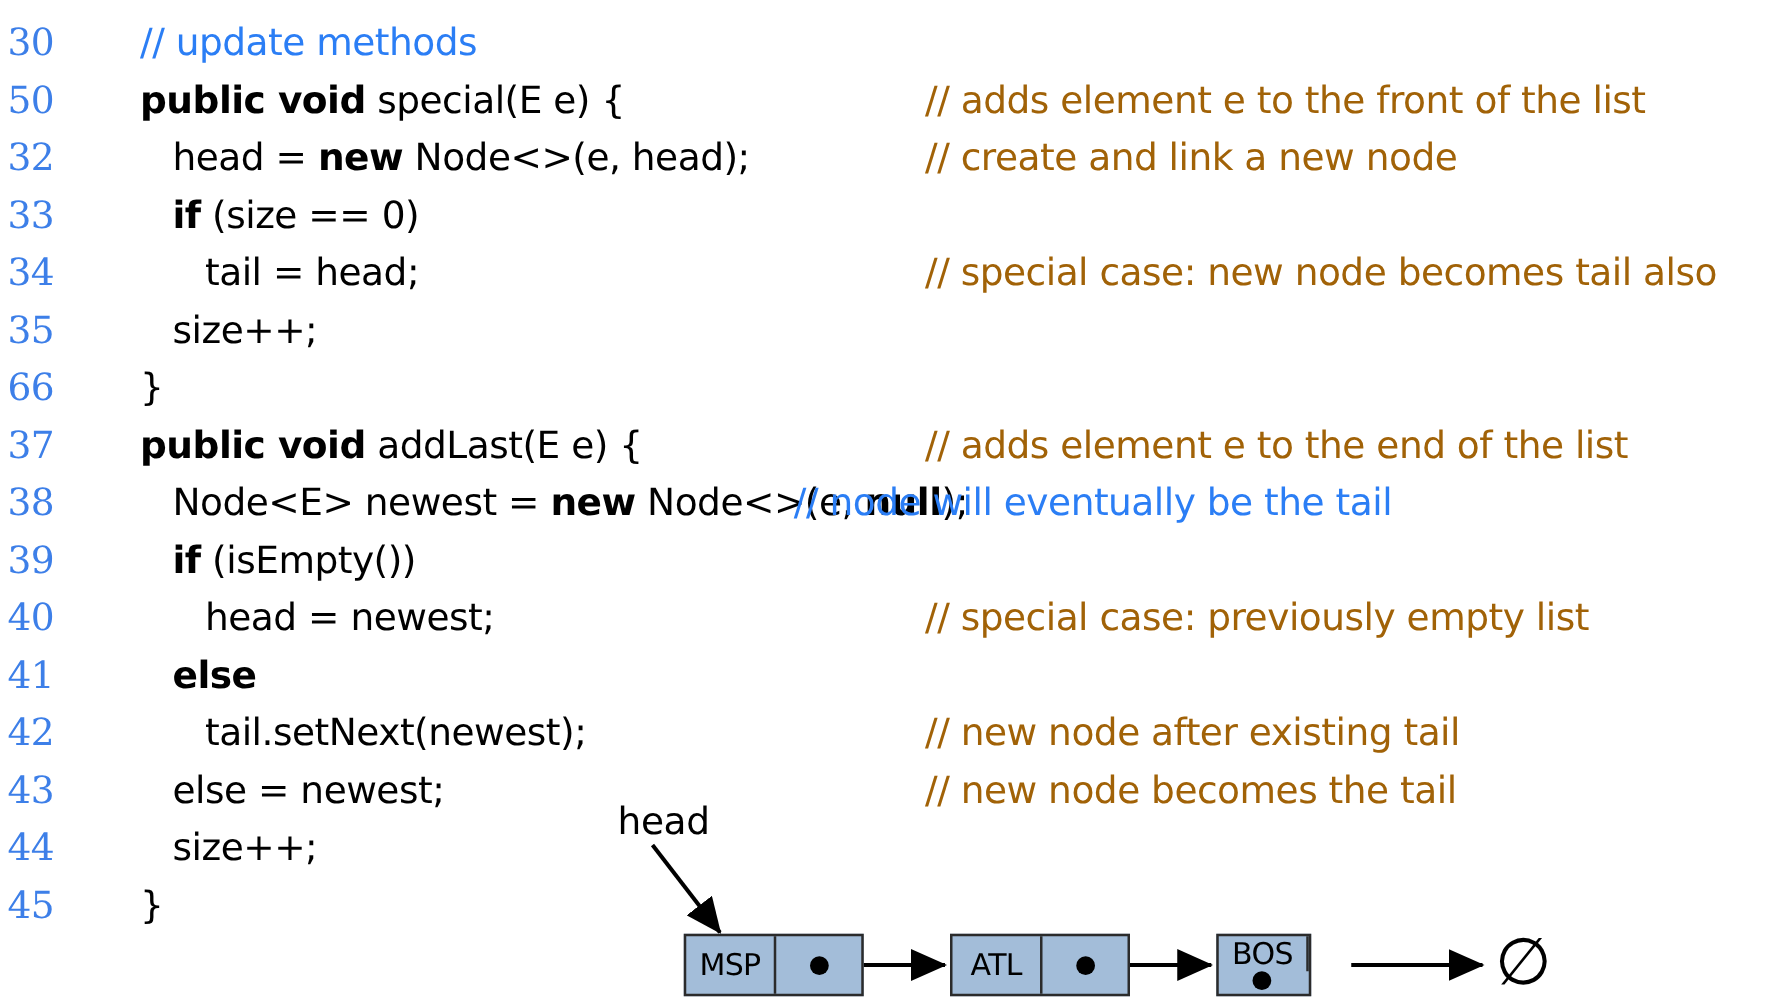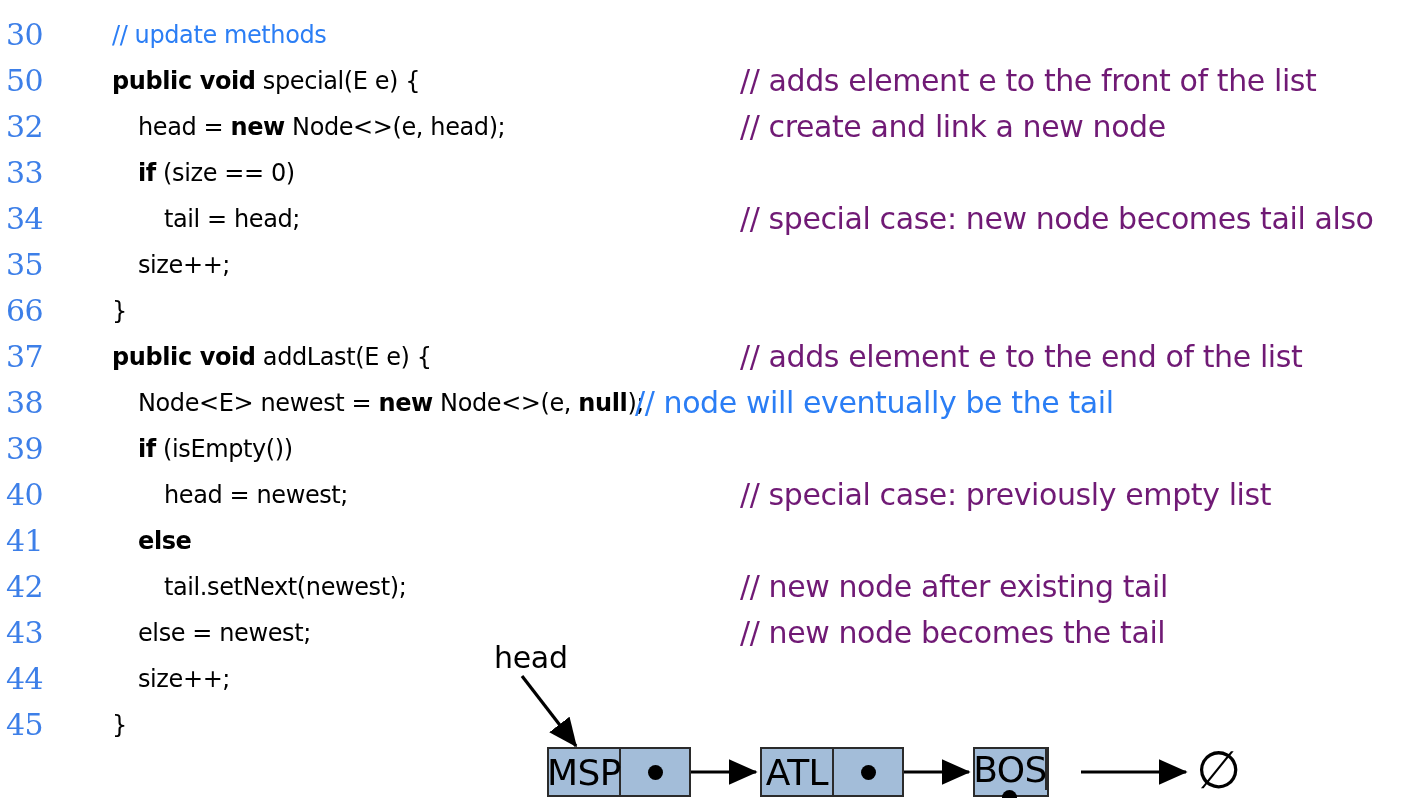--- a/index.html
+++ b/index.html
@@ -39,36 +39,36 @@
     text-align: left;
     color: #3d7fe8;
     font-family: "DejaVu Serif", serif;
     font-size: 30px;
     font-weight: 400;
     letter-spacing: -0.5px;
   }
   .code-text {
     position: absolute;
     left: 112px;
-    font-size: 24px;
+    font-size: 30px;
     color: #000000;
     font-family: "DejaVu Sans", sans-serif;
     letter-spacing: -0.4px;
   }
   .code-text .kw {
     font-weight: bold;
   }
   .inline-comment {
     color: #2b7ef5;
   }
   .comment-col {
     position: absolute;
     left: 740px;
     font-size: 30px;
-    color: #701a75;
+    color: #a16207;
     font-family: "DejaVu Sans", sans-serif;
     letter-spacing: -0.4px;
   }
   
   .ind0 { padding-left: 0px; }
   .ind1 { padding-left: 26px; }
   .ind2 { padding-left: 52px; }
 
   
   .comment-mid {
@@ -99,21 +99,21 @@
     display: flex;
     align-items: stretch;
   }
   .node-elem {
     width: 72px;
     box-sizing: border-box;
     border-right: 2px solid #2b2b2b;
     display: flex;
     align-items: center;
     justify-content: center;
-    font-size: 36px;
+    font-size: 24px;
     font-family: "DejaVu Sans", sans-serif;
     color: #000;
     letter-spacing: -0.5px;
   }
   .node-next {
     width: 68px;
     display: flex;
     align-items: center;
     justify-content: center;
   }

